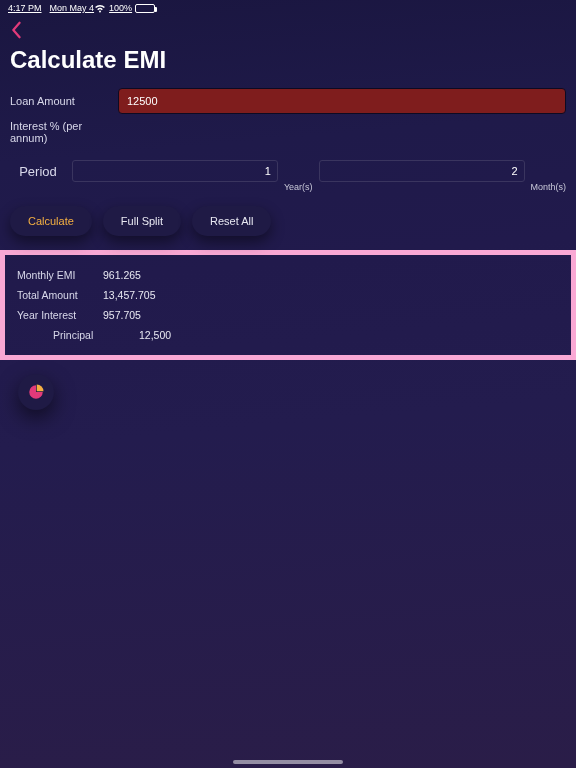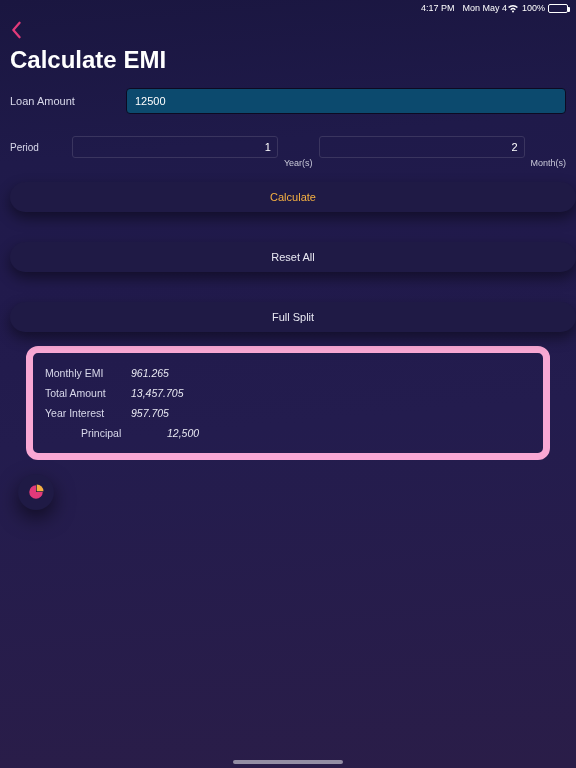--- a/index.html
+++ b/index.html
@@ -9,22 +9,22 @@
     color: #e8e8f2;
     overflow: hidden;
   }
   body {
     background: linear-gradient(175deg, #1a1640 0%, #1f1a4a 20%, #211a4c 35%, #231c4e 55%, #2a1d48 100%);
     position: relative;
   }
 
   
   .status-bar {
-    display: flex; justify-content: flex-end; align-items: center;
-    height: 16px; padding: 0 8px; font-size: 9px; color: #fff;
+    display: flex; justify-content: flex-start; align-items: center;
+    height: 16px; padding: 0 8px; font-size: 9px; color: #fff; text-decoration: underline;
   }
   .status-left { display: flex; gap: 8px; }
   .status-right { display: flex; align-items: center; gap: 3px; }
   .wifi-icon { width: 12px; height: 9px; display:inline-block; }
   .battery-icon { width: 20px; height: 9px; border:1px solid #fff; border-radius:2px; position:relative; }
   .battery-icon::after { content:""; position:absolute; right:-3px; top:2px; width:2px; height:5px; background:#fff; border-radius:0 1px 1px 0;}
   .battery-fill { background:#fff; width:100%; height:100%; border-radius:1px; }
 
   .back-btn {
     margin: 4px 0 0 6px; width: 20px; height: 20px;
@@ -32,56 +32,56 @@
   }
   .back-btn svg { width: 14px; height: 18px; }
 
   .title {
     font-size: 24px; font-weight: 600; color:#fff;
     margin: 6px 7px 14px 10px;
   }
 
   .form { padding: 0 10px; }
   .row {
-    display:flex; align-items:center; gap:16px; margin-bottom:6px;
+    display:flex; align-items:center; gap:8px; margin-bottom:6px;
   }
   .label {
     width: 100px; font-size: 11px; color:#d8d8ea;
   }
   .input {
-    flex:1; height:26px; background:#0c4a6e; border:1px solid #0d0a22;
+    flex:1; height:26px; background:#7f1d1d; border:1px solid #0d0a22;
     border-radius:4px; color:#fff; font-size:11px; padding:0 8px;
   }
   .period-row { display:flex; align-items:center; gap:6px; }
-  .period-label { width:56px; font-size:10px; color:#d8d8ea; }
+  .period-label { width:56px; font-size:13px; color:#d8d8ea;text-align:center; }
   .period-input {
     height:22px; background:transparent; border:1px solid #3a355f;
     border-radius:3px; color:#fff; font-size:11px; text-align:right; padding:0 6px;
   }
   .period-year { flex:1; }
   .period-month { flex:1; }
   .period-unit { font-size:9px; color:#c8c8d8;margin-top:32px; }
 
-  .btn-row { display:flex; gap:30px; margin:14px 0 14px 10px;flex-direction:column; }
+  .btn-row { display:flex; gap:11px; margin:14px 0 14px 10px; }
   .btn {
     border:none; border-radius:18px; height:30px; padding:0 18px;
     font-size:11px; cursor:pointer;
     background:#1f1a45; color:#e8e8f2;
     box-shadow: 0 6px 14px rgba(0,0,0,0.45);
   }
   .btn.primary { color:#f5b042; }
 
   .result-card {
-    margin: 0 26px; padding:14px 12px;
-    border:7px solid #f9a8d4; border-radius:12px;
+    margin: 0 0; padding:14px 12px;
+    border:5px solid #f9a8d4; border-radius:0;
   }
   .res-row { display:flex; gap:12px; font-size:10.5px; color:#d8d8ea; margin-bottom:8px; }
   .res-row:last-child { margin-bottom:0;padding-left:36px; }
   .res-label { width:74px; }
-  .res-val { color:#e8e8f2;font-style:italic; }
+  .res-val { color:#e8e8f2; }
 
   .chart-fab {
     margin:14px 0 0 18px; width:36px; height:36px; border-radius:50%;
     background:#1f1a45; box-shadow:0 8px 20px rgba(0,0,0,0.55);
     display:flex; align-items:center; justify-content:center; cursor:pointer;
   }
   .chart-fab svg { width:18px; height:18px; }
 
   .home-indicator {
     position:absolute; bottom:4px; left:50%; transform:translateX(-50%);
@@ -114,34 +114,35 @@
 </div>
 
 <div class="title">Calculate EMI</div>
 
 <div class="form">
   <div class="row">
     <div class="label">Loan Amount</div>
     <input class="input" value="12500" style="">
   </div>
   <div class="row">
+    <div class="label">Interest % (per annum)</div>
   </div>
   <div class="row period-row">
     <div class="period-label">Period</div>
     <input class="period-input period-year" value="1" style="">
     <span class="period-unit">Year(s)</span>
     <input class="period-input period-month" value="2" style="">
     <span class="period-unit">Month(s)</span>
   </div>
 </div>
 
 <div class="btn-row">
   <button class="btn primary">Calculate</button>
+  <button class="btn">Full Split</button>
   <button class="btn">Reset All</button>
-  <button class="btn">Full Split</button>
 </div>
 
 <div class="result-card">
   <div class="res-row">
     <span class="res-label">Monthly EMI</span>
     <span class="res-val">961.265</span>
   </div>
   <div class="res-row">
     <span class="res-label">Total Amount</span>
     <span class="res-val">13,457.705</span>

